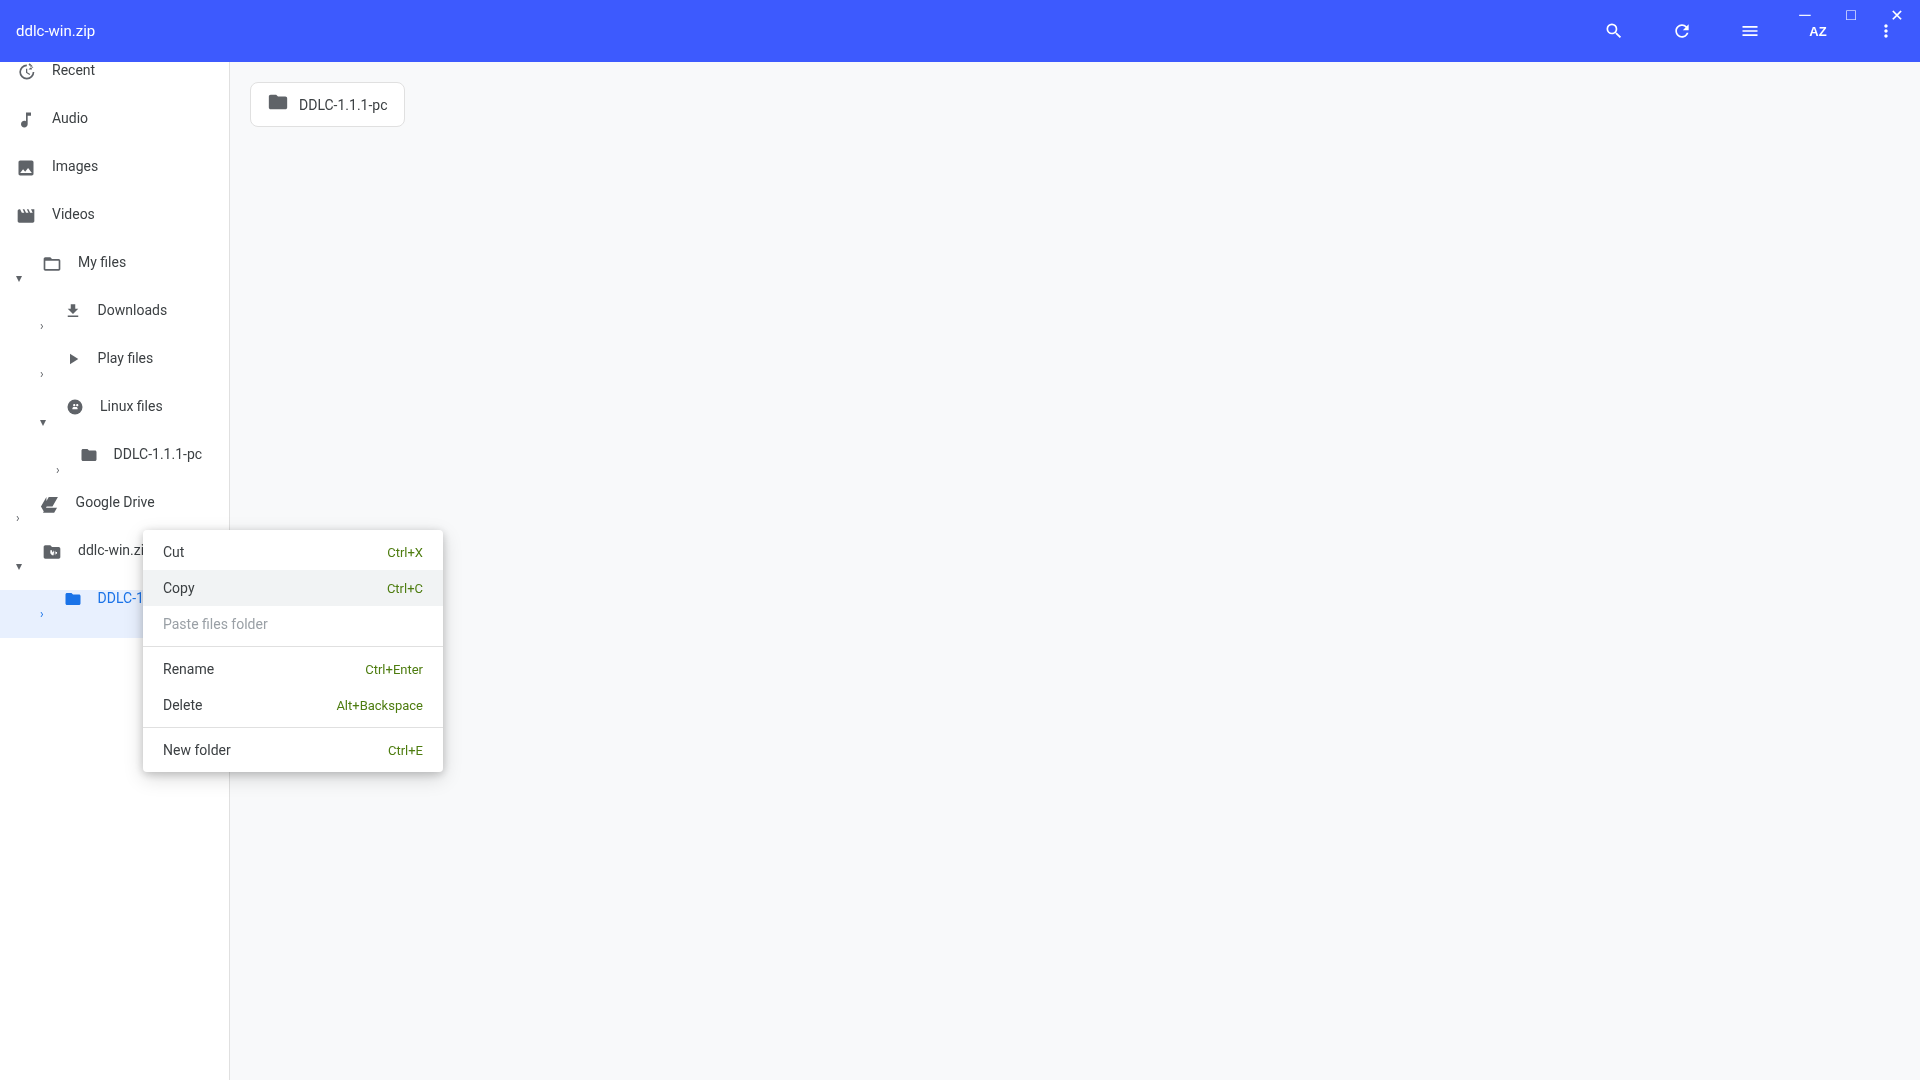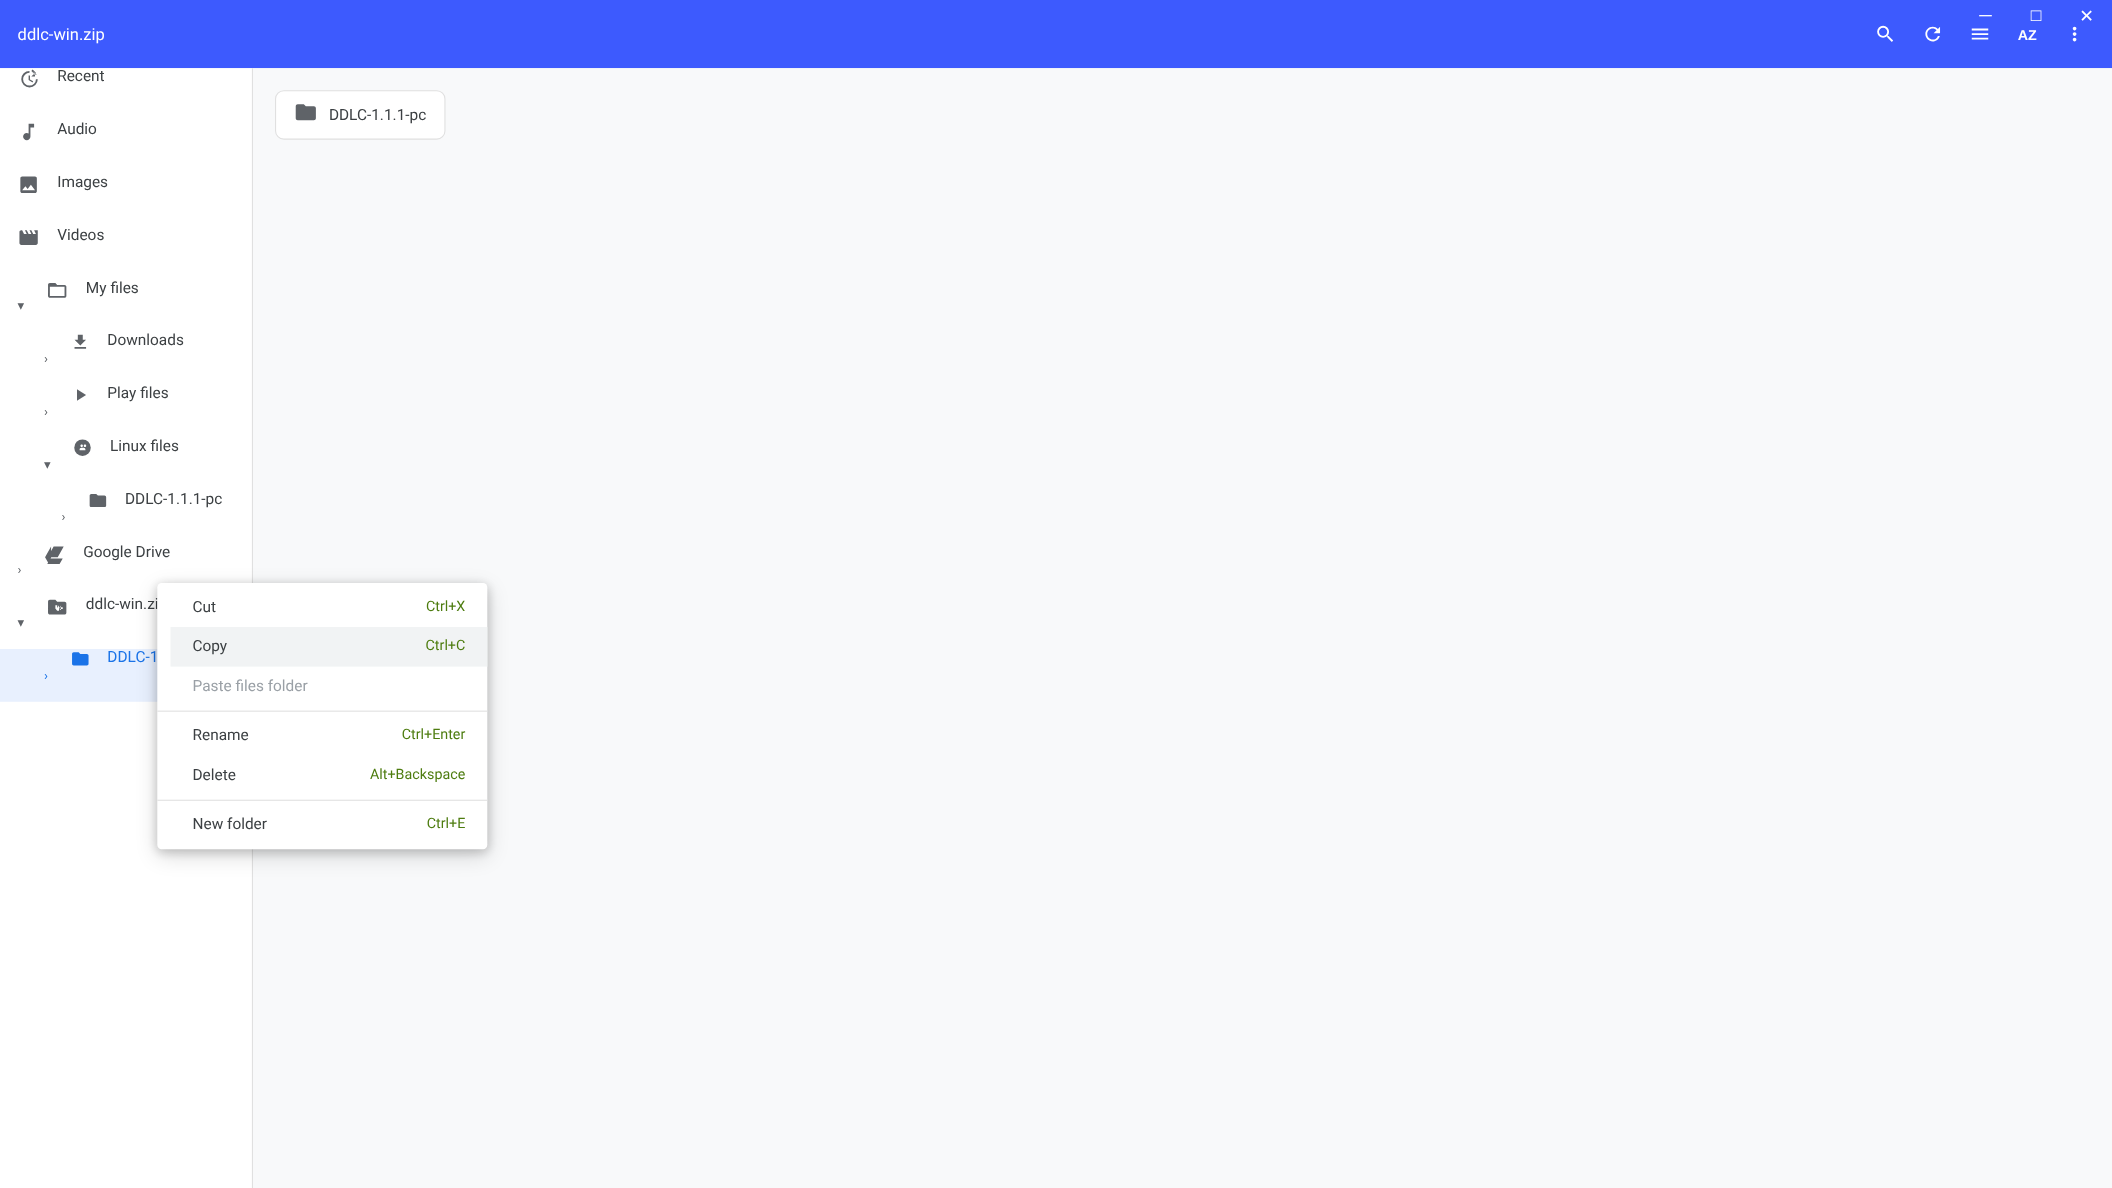--- a/index.html
+++ b/index.html
@@ -28,21 +28,21 @@
       display: flex;
       align-items: center;
       justify-content: center;
       color: white;
       font-size: 16px;
     }
 
     .header-actions {
       display: flex;
       align-items: center;
-      gap: 7px;
+      gap: 32px;
     }
     .header-icon-btn {
       background: none;
       border: none;
       cursor: pointer;
       color: white;
       width: 36px;
       height: 36px;
       display: flex;
       align-items: center;
@@ -119,27 +119,26 @@
       top: 530px;
       width: 300px;
       background: white;
       border-radius: 4px;
       box-shadow: 0 2px 10px rgba(0,0,0,0.2), 0 6px 20px rgba(0,0,0,0.15);
       z-index: 1000;
       padding: 4px 0;
     }
     .context-menu-item {
       display: flex;
-      align-items: flex-start;
+      align-items: flex-end;
       justify-content: space-between;
       padding: 10px 20px;
       cursor: pointer;
       color: #3c4043;
       font-size: 14px;
-      margin-left: 12px;
     }
     .context-menu-item.disabled {
       color: #9aa0a6;
       cursor: default;
     }
     .context-menu-shortcut {
       color: #4d7c0f;
       font-size: 13px;
     }
     .context-menu-divider {

